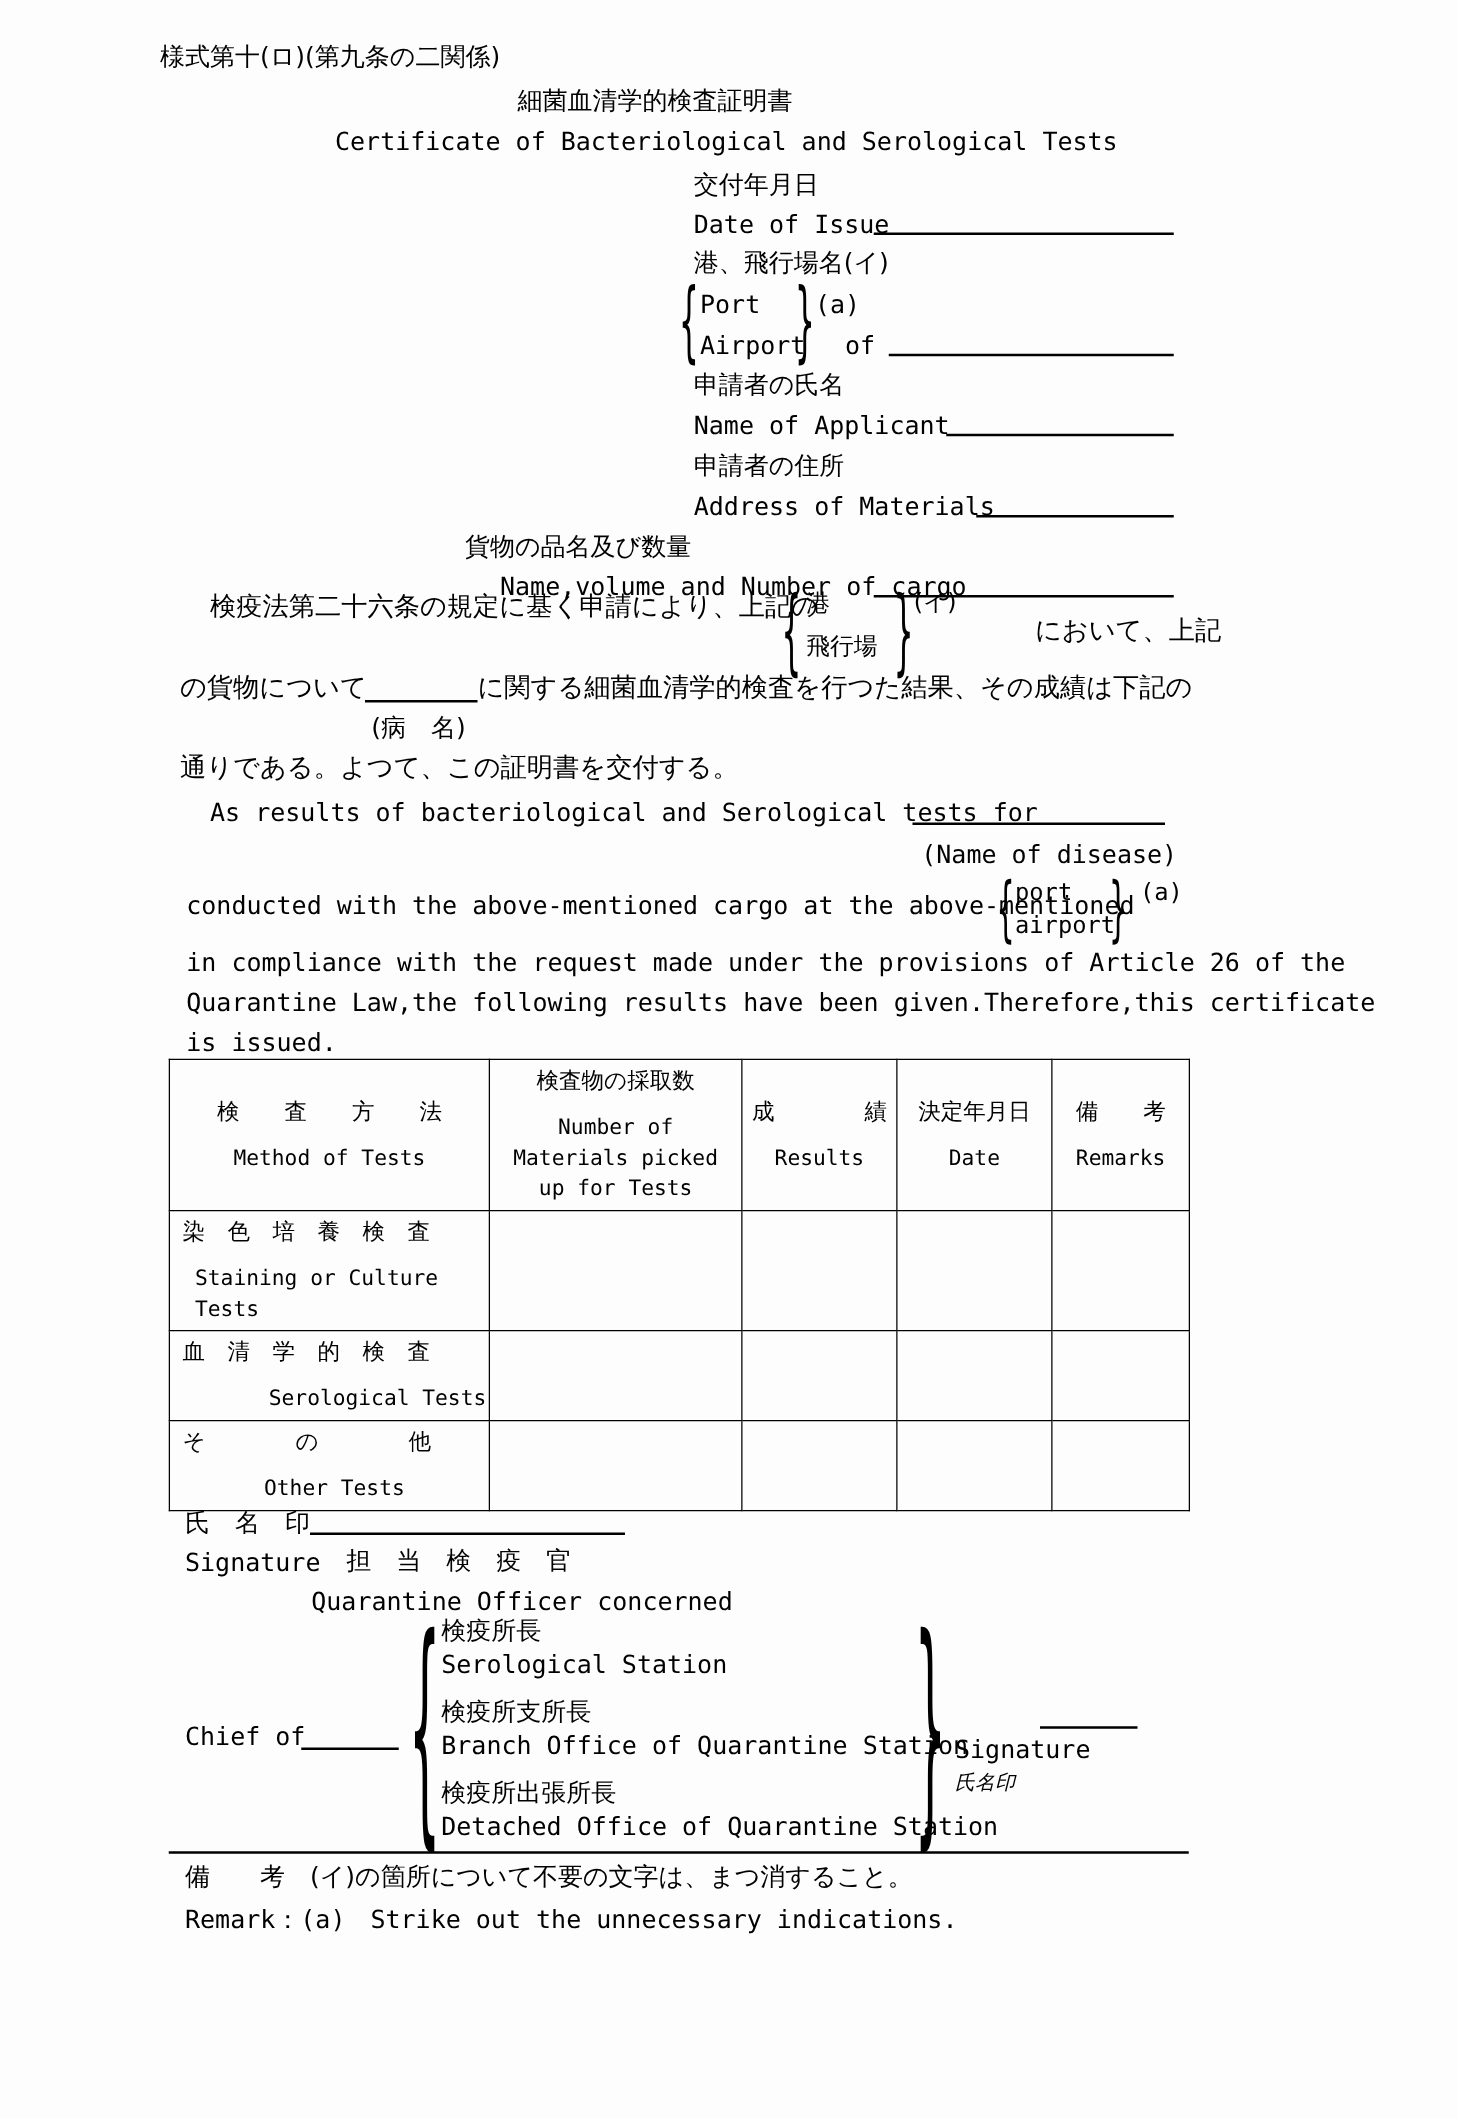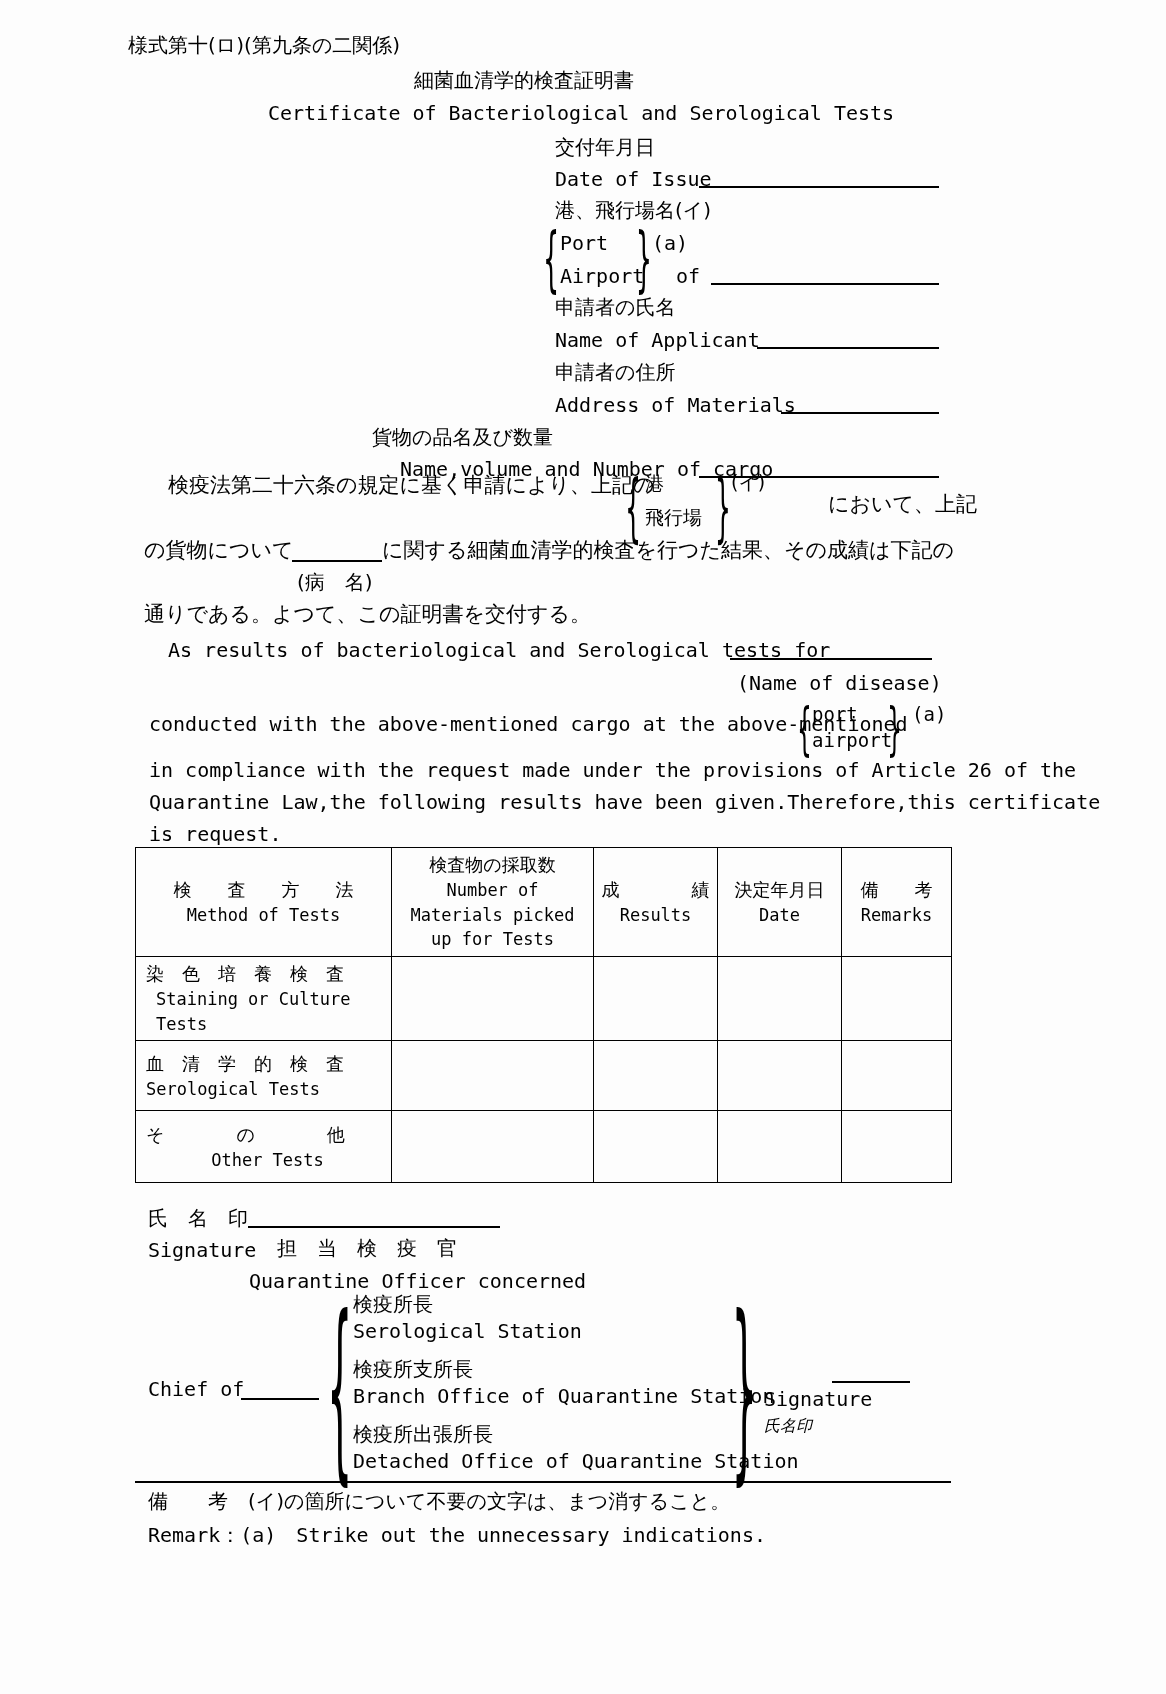--- a/index.html
+++ b/index.html
@@ -61,20 +61,21 @@
     font-family: "DejaVu Sans", "Liberation Sans", sans-serif;
     font-size: 18px;
     line-height: 1.45;
     display: block;
   }
   .cell-en {
     font-family: "DejaVu Sans Mono", "Liberation Mono", monospace;
     font-size: 17px;
     line-height: 1.45;
     display: block;
+    margin-top: 12px;
   }
 
   
   .brace {
     position: absolute;
     font-family: "DejaVu Sans", "Liberation Sans", sans-serif;
     line-height: 1;
     display: inline-block;
     transform-origin: center center;
   }
@@ -145,21 +146,21 @@
 
   <div class="t mono" style="left:149px; top:714px; font-size:20px;">conducted with the above-mentioned cargo at the above-mentioned</div>
   <div class="brace" style="left:797px; top:700px; font-size:26px; transform: scaleY(2.2) scaleX(0.9); transform-origin: left top;">{</div>
   <div class="t mono" style="left:812px; top:705px; font-size:19px;">port</div>
   <div class="t mono" style="left:812px; top:731px; font-size:19px;">airport</div>
   <div class="brace" style="left:902px; top:700px; font-size:26px; transform: scaleY(2.2) scaleX(-0.9); transform-origin: left top;">{</div>
   <div class="t mono" style="left:912px; top:705px; font-size:19px;">(a)</div>
 
   <div class="t mono" style="left:149px; top:760px; font-size:20px;">in compliance with the request made under the provisions of Article 26 of the</div>
   <div class="t mono" style="left:149px; top:792px; font-size:20px;">Quarantine Law,the following results have been given.Therefore,this certificate</div>
-  <div class="t mono" style="left:149px; top:824px; font-size:20px;">is request.</div>
+  <div class="t mono" style="left:149px; top:824px; font-size:20px;">is issued.</div>
 
   <table class="tbl" style="left:135px; top:847px; width:816px;">
     <colgroup>
       <col style="width:256px;">
       <col style="width:202px;">
       <col style="width:124px;">
       <col style="width:124px;">
       <col style="width:110px;">
     </colgroup>
     <thead>
@@ -217,21 +218,21 @@
             <span class="cell-en"></span>
           </td>
         <td>
             <span class="cell-en"></span>
           </td>
       </tr>
       <tr style="height:70px;">
         <td style="text-align:left;">
           <div class="cellwrap" style="padding-left:10px;">
             <span class="cell-jp" style="text-align:left;">血　清　学　的　検　査</span>
-            <span class="cell-en" style="text-align:left;">Serological Tests</span>
+            <span class="cell-en" style="text-align:right;">Serological Tests</span>
           </div>
         </td>
         <td>
             <span class="cell-en"></span>
           </td>
         <td>
             <span class="cell-en"></span>
           </td>
         <td>
             <span class="cell-en"></span>

